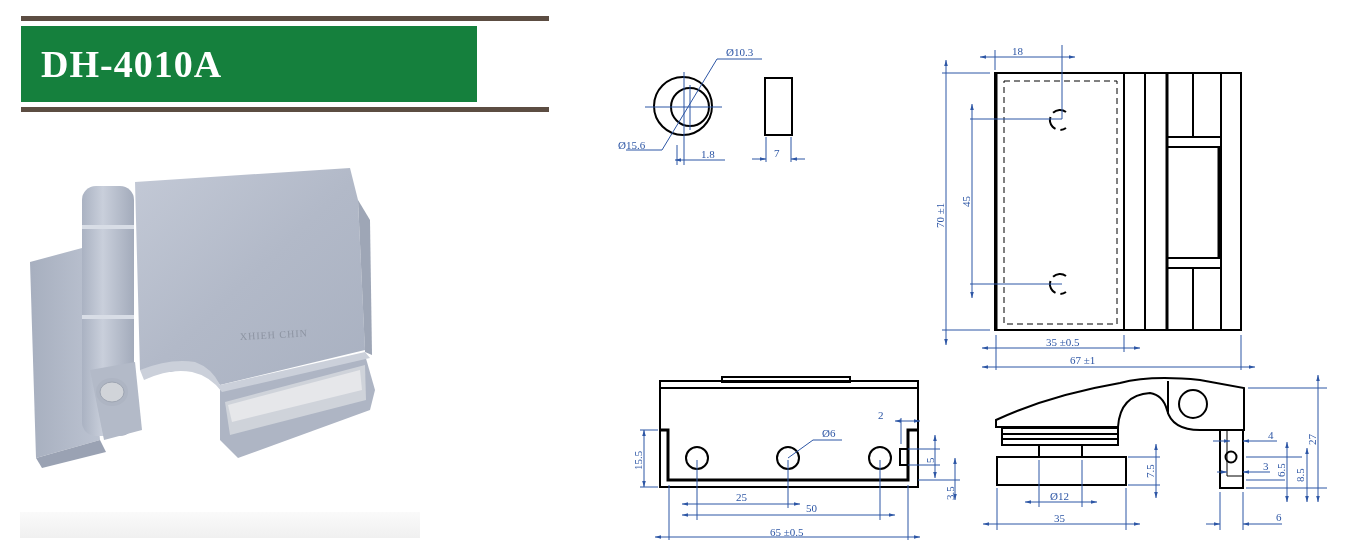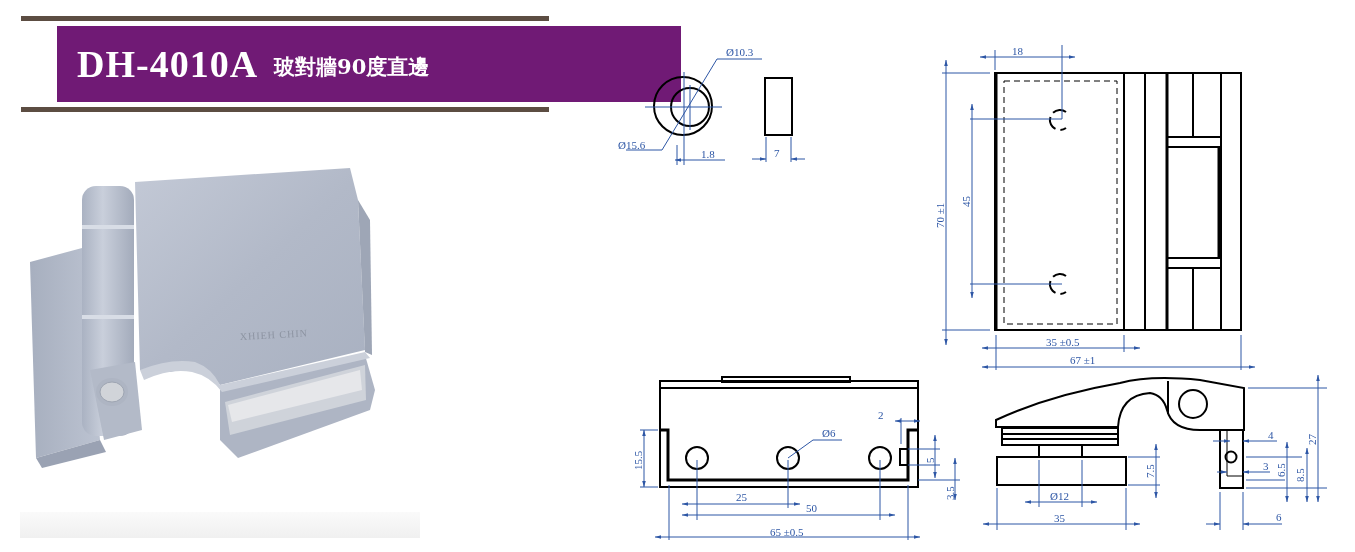--- a/index.html
+++ b/index.html
@@ -1,36 +1,35 @@
 <!DOCTYPE html>
 <html><head>
 <meta charset="utf-8">
 <style>
   html,body{margin:0;padding:0;background:#ffffff;}
   body{width:1355px;height:552px;position:relative;overflow:hidden;font-family:"Liberation Serif","DejaVu Serif",serif;}
   .banner-wrap{position:absolute;left:21px;top:16px;width:528px;height:96px;}
   .rule{position:absolute;left:0;width:528px;height:5px;background:#5c4d42;}
   .rule.top{top:0;}
   .rule.bot{top:91px;}
-  .banner{position:absolute;left:0;top:10px;width:624px;height:76px;background:#701a75;display:flex;align-items:center;margin-left:36px;}
+  .banner{position:absolute;left:0;top:10px;width:456px;height:76px;background:#15803d;display:flex;align-items:center;}
   .model{color:#ffffff;font-family:"Liberation Serif","DejaVu Serif",serif;font-weight:bold;font-size:38px;margin-left:20px;letter-spacing:1px;}
   .subtitle{color:#ffffff;font-family:"DejaVu Serif","Liberation Serif",serif;font-weight:bold;font-size:21px;margin-left:16px;margin-top:6px;}
   .photo{position:absolute;left:20px;top:140px;width:400px;height:400px;}
   .photo-floor{position:absolute;left:20px;top:512px;width:400px;height:26px;background:linear-gradient(#fafafa,#f0f0f0);}
   svg.drawing{position:absolute;left:0;top:0;}
   .dim text{font-family:"Liberation Serif","DejaVu Serif",serif;fill:#2d56a5;font-size:11px;}
 </style>
 </head>
 <body>
 
 <div class="banner-wrap">
   <div class="rule top"></div>
   <div class="banner">
     <span class="model">DH-4010A</span>
-    <span class="subtitle">玻對牆90度直邊</span>
   </div>
   <div class="rule bot"></div>
 </div>
 
 <div class="photo-floor"></div>
 <svg class="photo" viewBox="0 0 400 400" width="400" height="400">
   <defs>
     <linearGradient id="metal" x1="0" y1="0" x2="1" y2="1">
       <stop offset="0" stop-color="#c3c9d6"></stop>
       <stop offset="0.5" stop-color="#b2b9c8"></stop>

